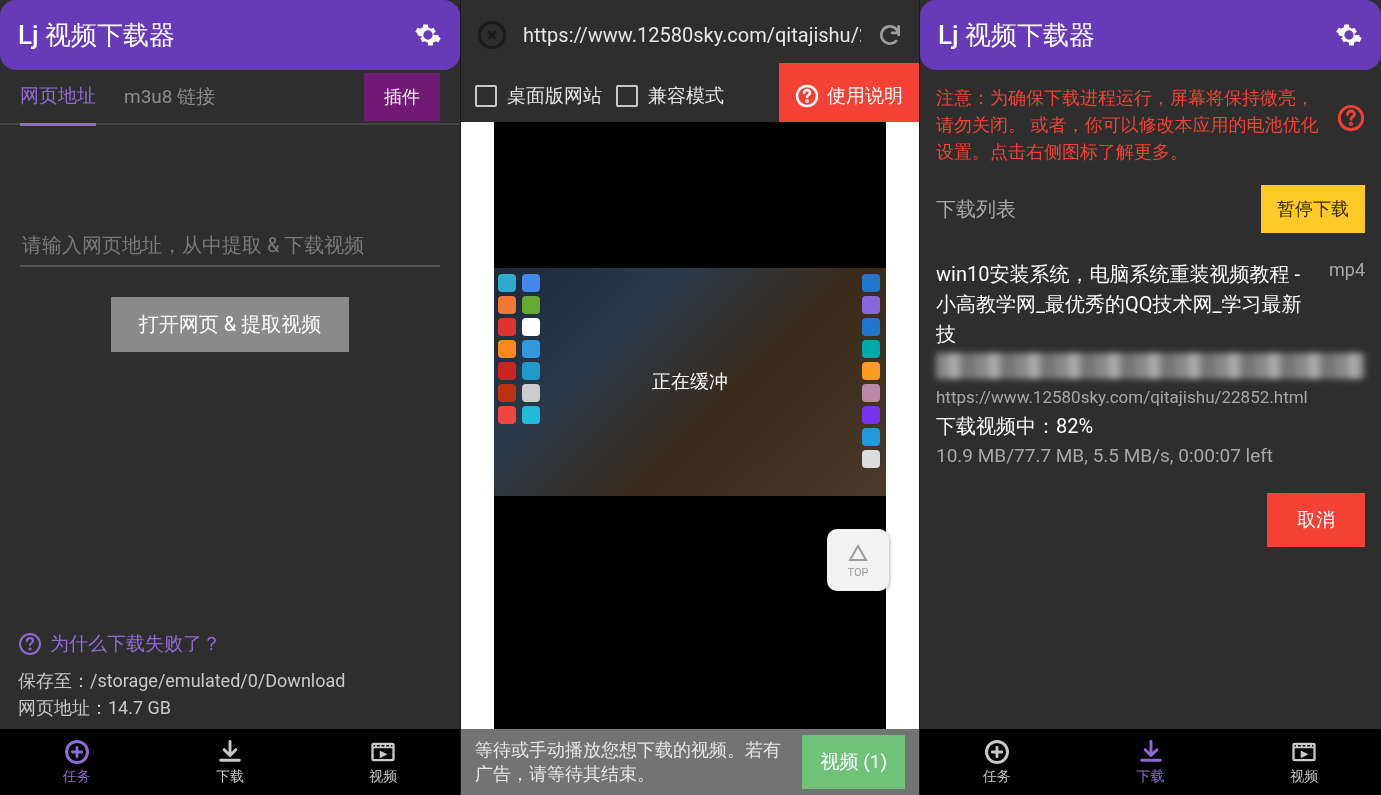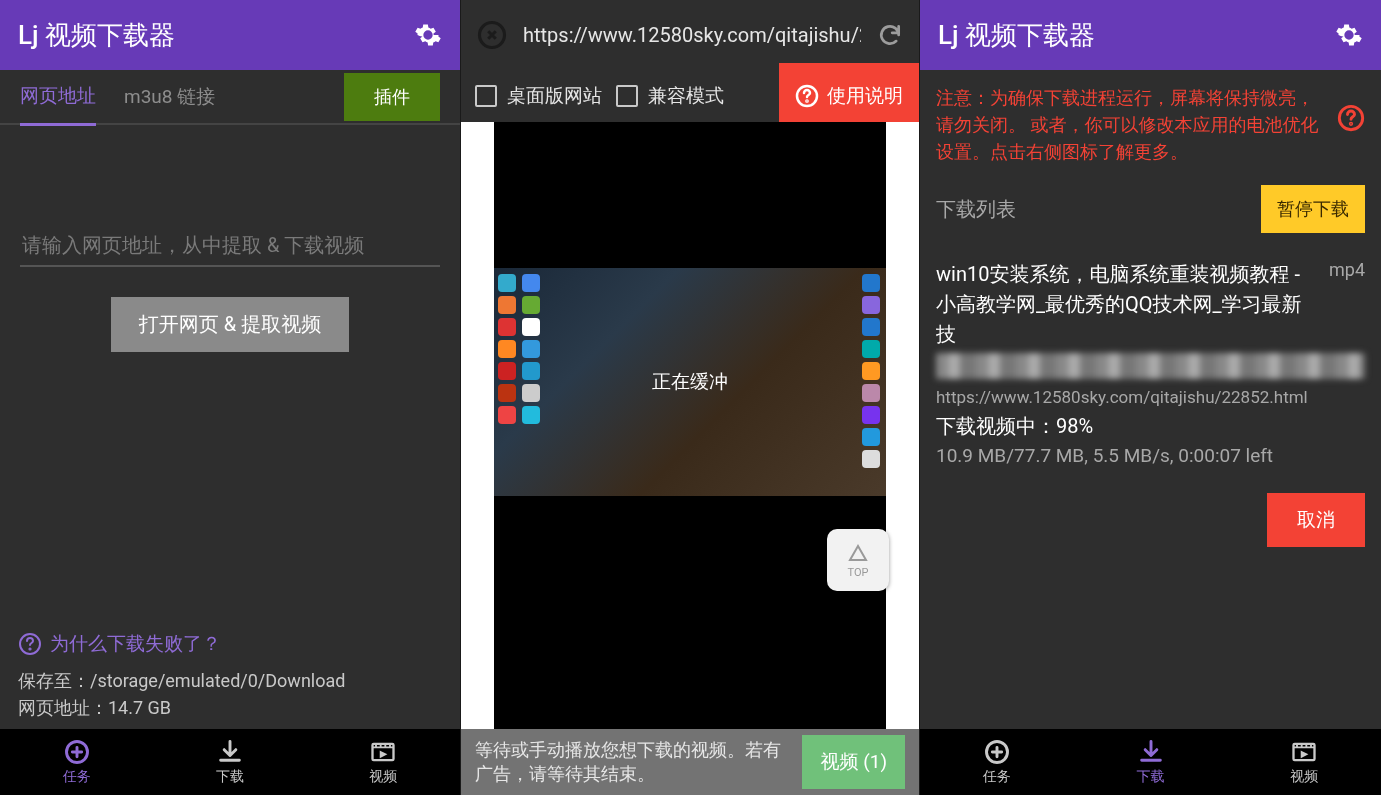--- a/index.html
+++ b/index.html
@@ -2,28 +2,28 @@
 <html><head>
 <meta charset="utf-8">
 <style>
 * { margin: 0; padding: 0; box-sizing: border-box; font-family: -apple-system, "Segoe UI", Roboto, "Microsoft YaHei", sans-serif; }
 body { width: 1381px; height: 795px; display: flex; background: #000; overflow: hidden; }
 
 .pane { display: flex; flex-direction: column; height: 100%; }
 
 
 .pane-left { width: 460px; background: #2e2e2e; }
-.header { height: 70px; background: #673ab7; color: #fff; display: flex; align-items: center; justify-content: space-between; padding: 0 18px; }
+.header { height: 70px; background: #673ab7; color: #fff; display: flex; align-items: center; justify-content: space-between; padding: 0 18px; border-radius: 16px; }
 .header-title { font-size: 26px; font-weight: 500; }
 .gear { width: 28px; height: 28px; fill: #fff; }
 
 .tab-row { display: flex; align-items: center; height: 55px; padding: 0 20px; border-bottom: 2px solid #444; }
 .tab { font-size: 19px; color: #8d8d8d; margin-right: 28px; padding: 14px 0; cursor: pointer; }
 .tab.active { color: #8f6bd6; border-bottom: 3px solid #8f6bd6; margin-bottom: -2px; }
-.plugin-btn { margin-left: auto; background: #4d7c0f; color: #fff; font-size: 18px; padding: 12px 30px; border: none; cursor: pointer; }
+.plugin-btn { margin-left: auto; background: #701a75; color: #fff; font-size: 18px; padding: 12px 20px; border: none; cursor: pointer; }
 
 .input-area { padding: 100px 20px 0; }
 .url-input { width: 100%; background: transparent; border: none; border-bottom: 2px solid #555; color: #fff; font-size: 20px; padding: 8px 2px; outline: none; }
 .url-input::placeholder { color: #7a7a7a; }
 .open-btn { display: block; margin: 30px auto 0; background: #8a8a8a; color: #fff; border: none; font-size: 20px; padding: 14px 28px; cursor: pointer; }
 
 .left-bottom { margin-top: auto; padding: 0 18px 8px; }
 .help-row { display: flex; align-items: center; gap: 8px; color: #8f6bd6; font-size: 19px; margin-bottom: 10px; cursor: pointer; }
 .help-icon { width: 24px; height: 24px; stroke: #8f6bd6; fill: none; stroke-width: 2; }
 .info-line { color: #c9c9c9; font-size: 18px; line-height: 1.5; }
@@ -245,21 +245,21 @@
     <button class="pause-btn">暂停下载</button>
   </div>
 
   <div class="dl-item">
     <div class="dl-name-row">
       <div class="dl-name">win10安装系统，电脑系统重装视频教程 - 小高教学网_最优秀的QQ技术网_学习最新技</div>
       <div class="dl-ext">mp4</div>
     </div>
     <div class="blur-line"></div>
     <div class="dl-url">https://www.12580sky.com/qitajishu/22852.html</div>
-    <div class="dl-progress"><span>下载视频中：</span><span>98%</span></div>
+    <div class="dl-progress"><span>下载视频中：</span><span>82%</span></div>
     <div class="dl-stats">10.9 MB/77.7 MB, 5.5 MB/s, 0:00:07 left</div>
   </div>
 
   <div class="cancel-row">
     <button class="cancel-btn">取消</button>
   </div>
 
   <div class="spacer"></div>
 
   <div class="bottom-nav">

